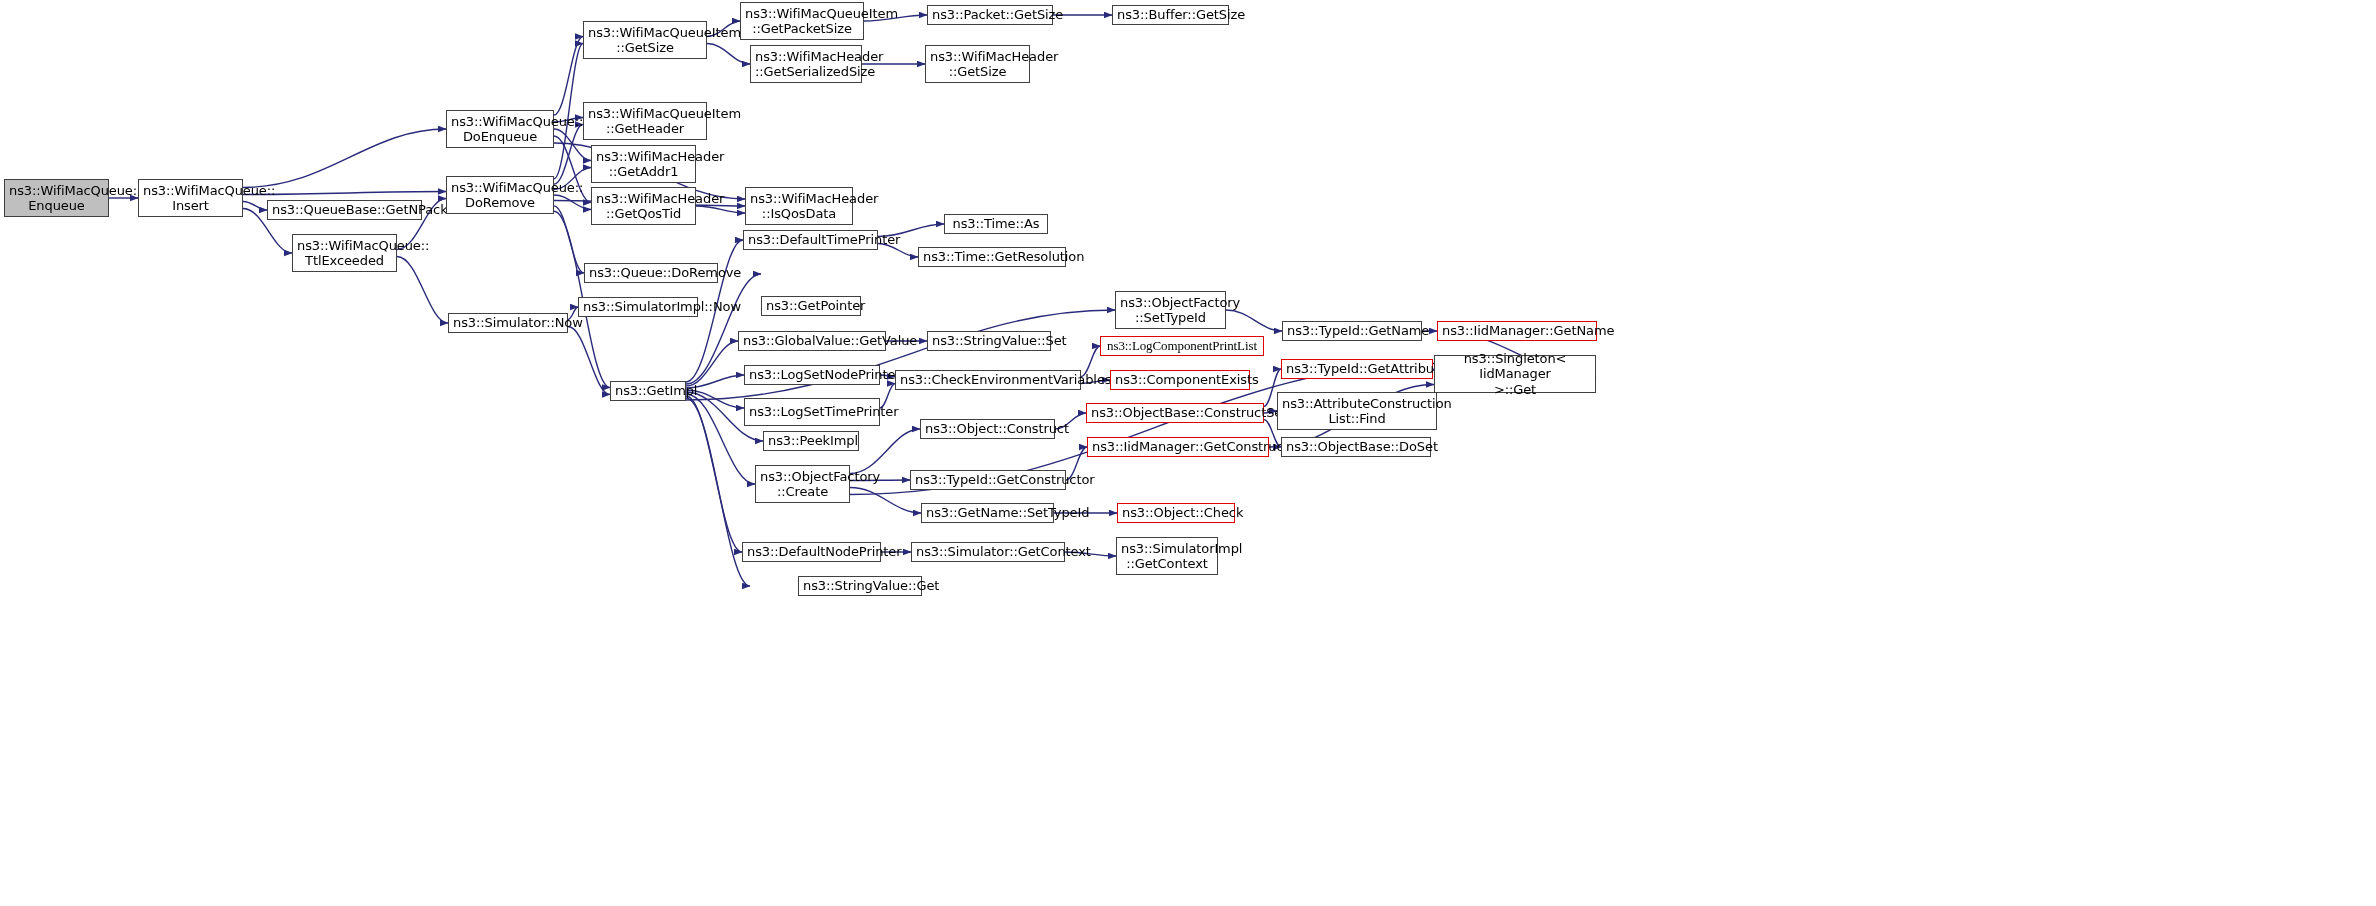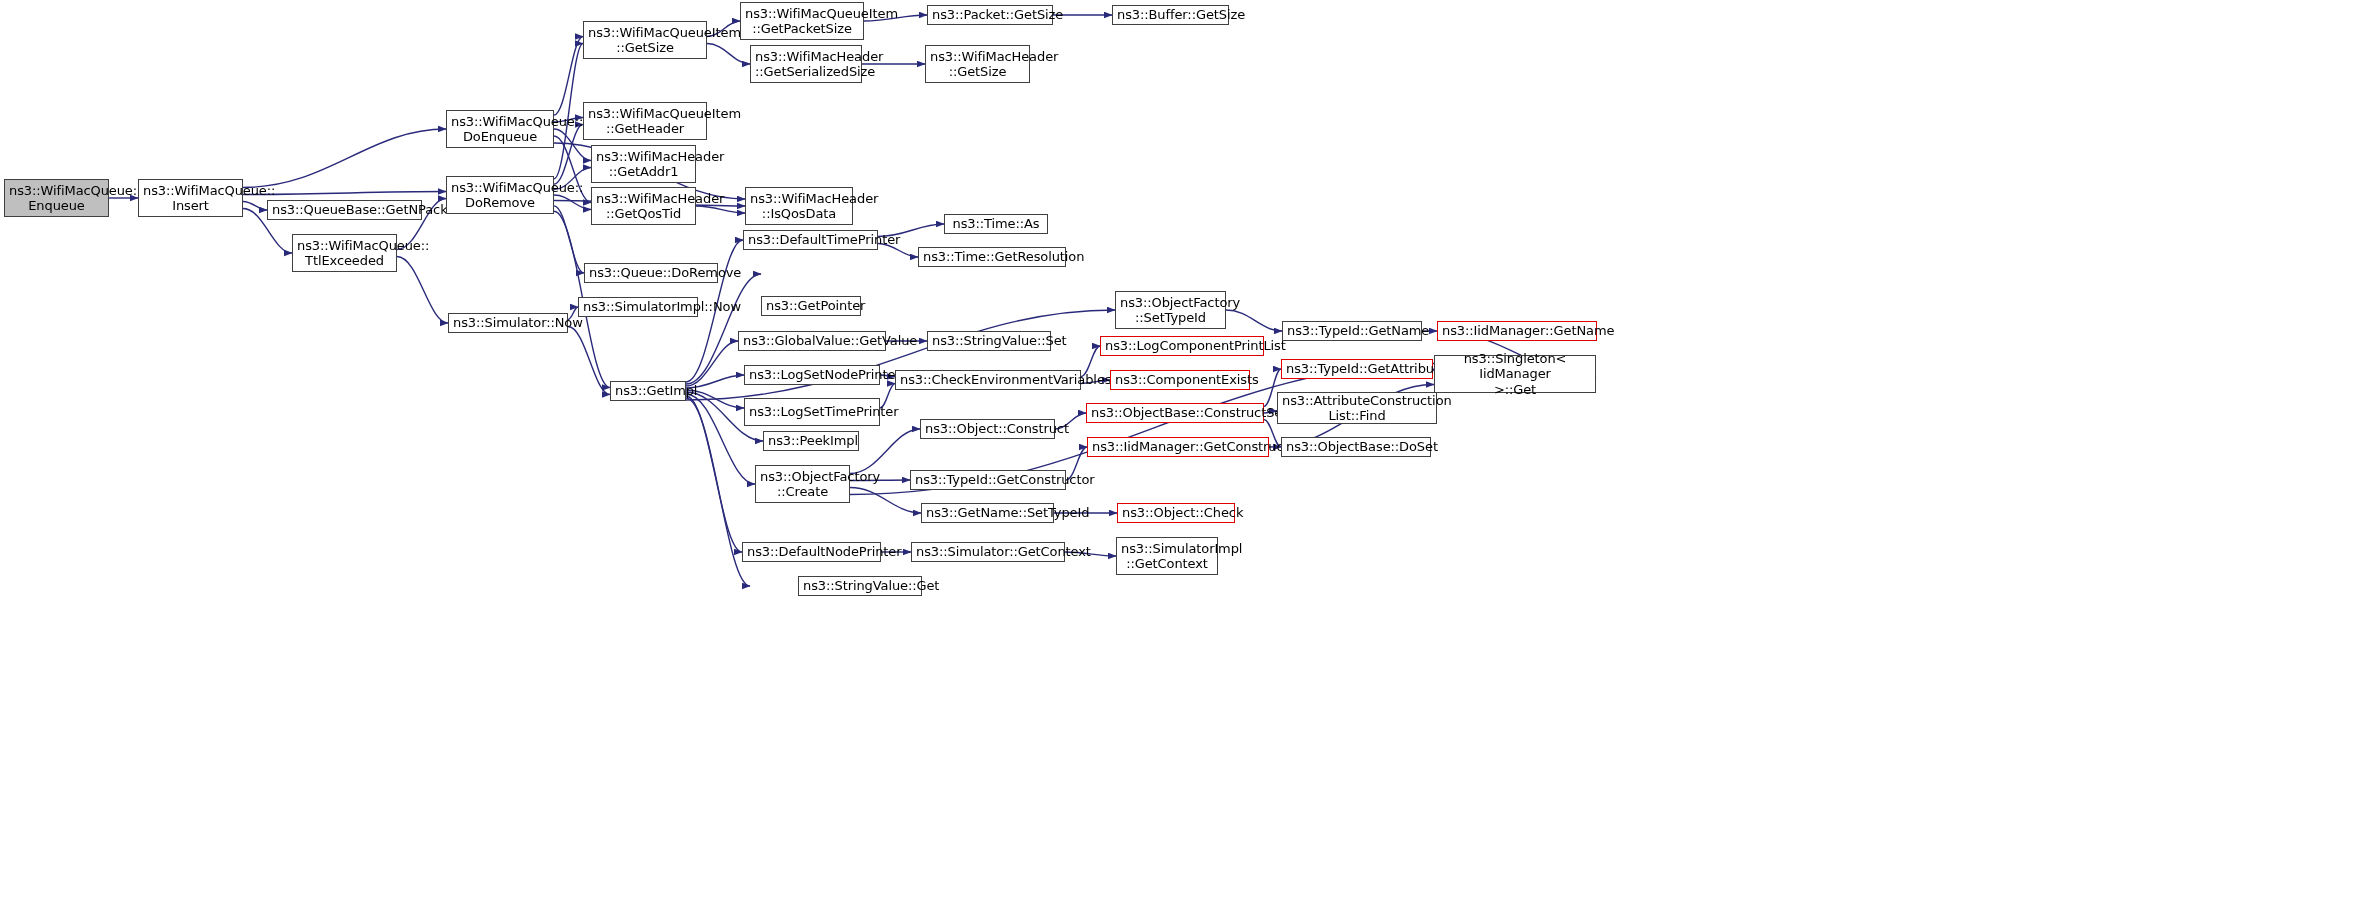--- a/index.html
+++ b/index.html
@@ -164,29 +164,29 @@
       <div class="node" style="left: 944px; top: 214px; width: 104px; height: 20px;"><span class="lbl">ns3::Time::As</span></div>
       <div class="node" style="left: 918px; top: 247px; width: 148px; height: 20px;"><span class="lbl">ns3::Time::GetResolution</span></div>
       <div class="node" style="left: 927px; top: 331px; width: 124px; height: 20px;"><span class="lbl">ns3::StringValue::Set</span></div>
       <div class="node" style="left: 895px; top: 370px; width: 186px; height: 20px;"><span class="lbl">ns3::CheckEnvironmentVariables</span></div>
       <div class="node" style="left: 920px; top: 419px; width: 135px; height: 20px;"><span class="lbl">ns3::Object::Construct</span></div>
       <div class="node" style="left: 910px; top: 470px; width: 156px; height: 20px;"><span class="lbl">ns3::TypeId::GetConstructor</span></div>
       <div class="node" style="left: 921px; top: 503px; width: 133px; height: 20px;"><span class="lbl">ns3::GetName::SetTypeId</span></div>
       <div class="node" style="left: 911px; top: 542px; width: 154px; height: 20px;"><span class="lbl">ns3::Simulator::GetContext</span></div>
       <div class="node" style="left: 1115px; top: 291px; width: 111px; height: 38px;"><span class="lbl">ns3::ObjectFactory
 ::SetTypeId</span></div>
-      <div class="node red" style="left: 1100px; top: 336px; width: 164px; height: 20px;"><span class="lbl">ns3::LogComponentPrintList</span></div>
+      <div class="node red" style="left: 1100px; top: 336px; width: 164px; height: 20px; font-family: Liberation Serif, serif;"><span class="lbl">ns3::LogComponentPrintList</span></div>
       <div class="node red" style="left: 1110px; top: 370px; width: 140px; height: 20px;"><span class="lbl">ns3::ComponentExists</span></div>
       <div class="node red" style="left: 1086px; top: 403px; width: 178px; height: 20px;"><span class="lbl">ns3::ObjectBase::ConstructSelf</span></div>
       <div class="node red" style="left: 1087px; top: 437px; width: 182px; height: 20px;"><span class="lbl">ns3::IidManager::GetConstructor</span></div>
       <div class="node red" style="left: 1117px; top: 503px; width: 118px; height: 20px;"><span class="lbl">ns3::Object::Check</span></div>
       <div class="node" style="left: 1116px; top: 537px; width: 102px; height: 38px;"><span class="lbl">ns3::SimulatorImpl
 ::GetContext</span></div>
       <div class="node" style="left: 1282px; top: 321px; width: 140px; height: 20px;"><span class="lbl">ns3::TypeId::GetName</span></div>
       <div class="node red" style="left: 1281px; top: 359px; width: 152px; height: 20px;"><span class="lbl">ns3::TypeId::GetAttribute</span></div>
-      <div class="node" style="left: 1277px; top: 392px; width: 160px; height: 32px;"><span class="lbl">ns3::AttributeConstruction
+      <div class="node" style="left: 1277px; top: 392px; width: 160px; height: 38px;"><span class="lbl">ns3::AttributeConstruction
 List::Find</span></div>
       <div class="node" style="left: 1281px; top: 437px; width: 150px; height: 20px;"><span class="lbl">ns3::ObjectBase::DoSet</span></div>
       <div class="node red" style="left: 1437px; top: 321px; width: 160px; height: 20px;"><span class="lbl">ns3::IidManager::GetName</span></div>
       <div class="node" style="left: 1434px; top: 355px; width: 162px; height: 38px;"><span class="lbl">ns3::Singleton&lt; IidManager
 &gt;::Get</span></div>
     </div>
 </div>
 
 </body></html>

